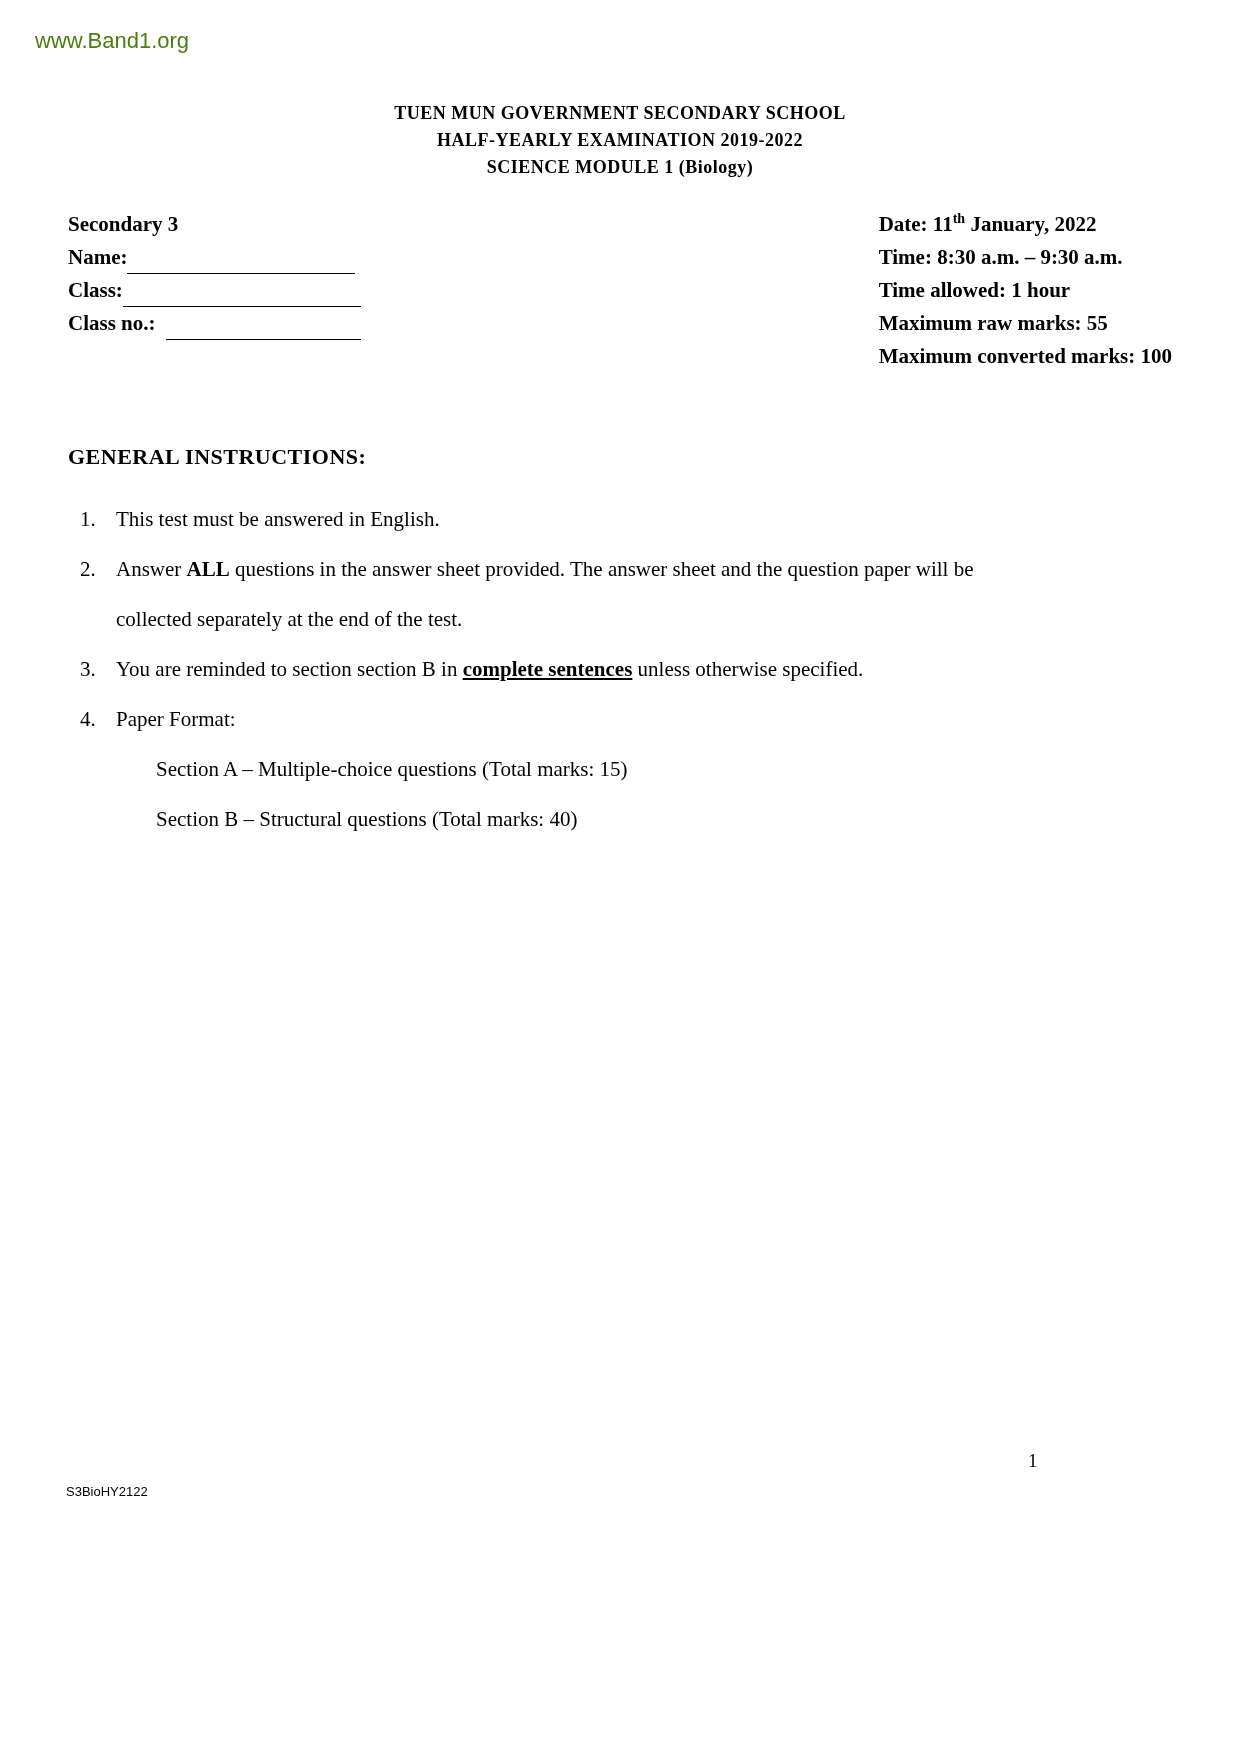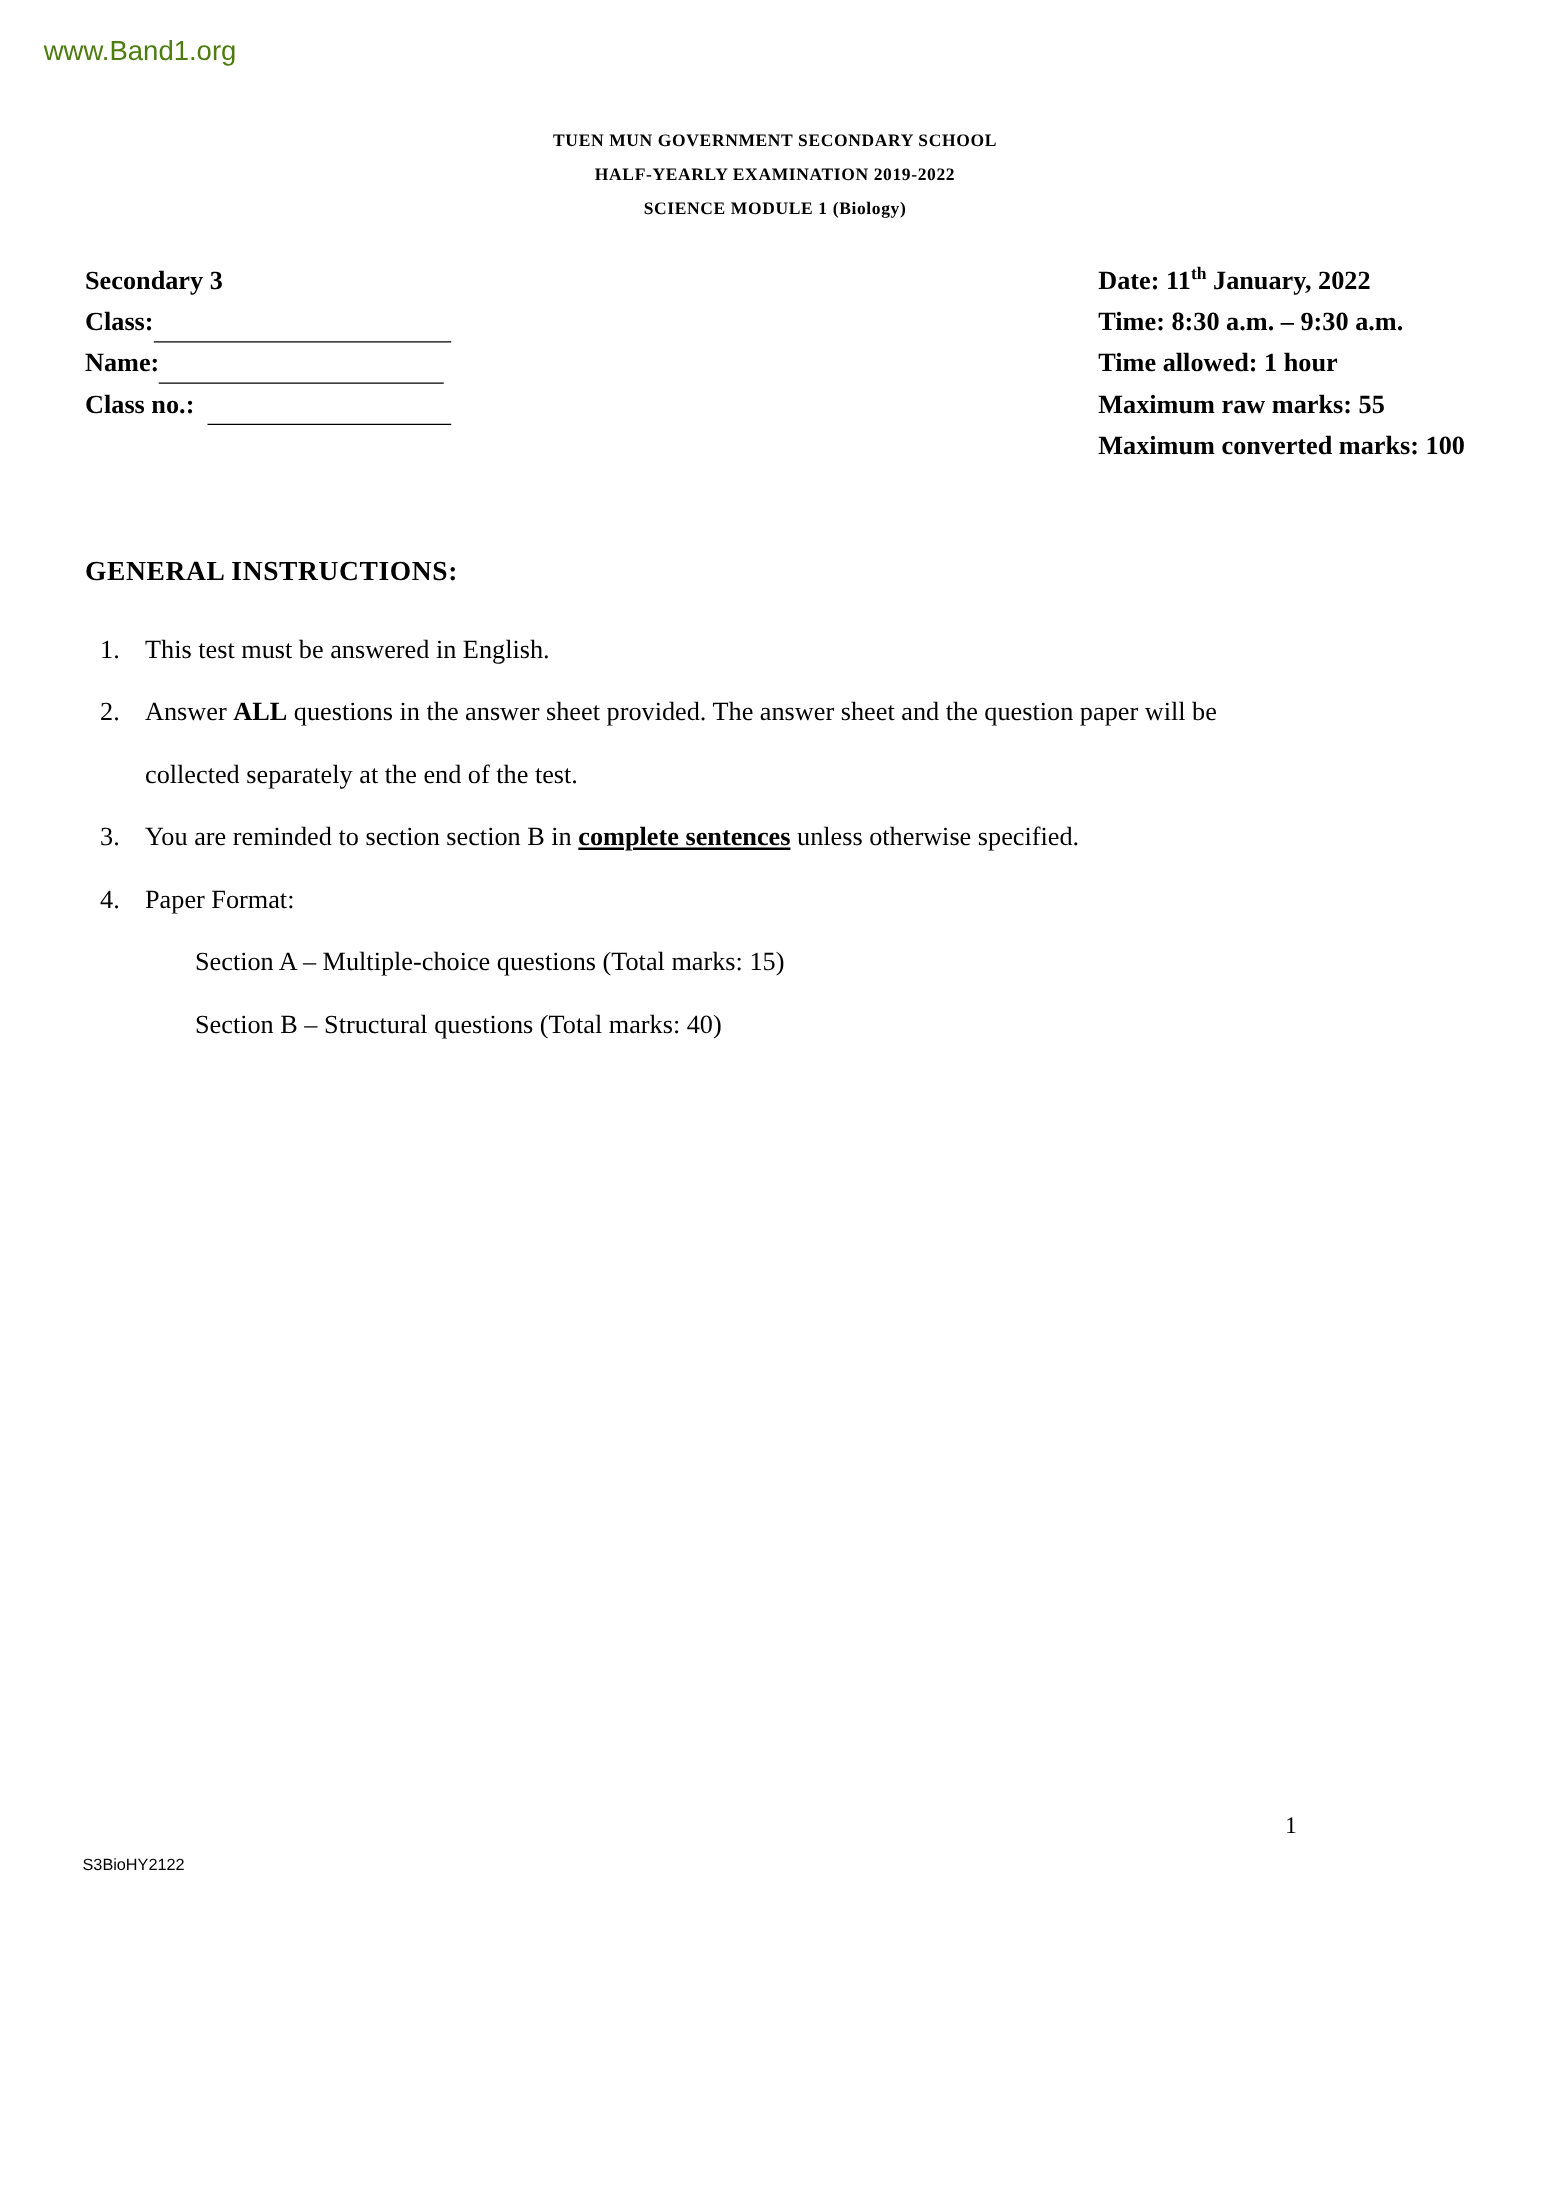--- a/index.html
+++ b/index.html
@@ -26,21 +26,21 @@
   }
   .header-block {
     position: absolute;
     left: 0;
     top: 100px;
     width: 100%;
     text-align: center;
   }
   .header-block .h-line {
     font-weight: bold;
-    font-size: 14px;
+    font-size: 18px;
     letter-spacing: 0.5px;
     line-height: 27px;
   }
   .info-block {
     position: absolute;
     top: 208px;
     left: 68px;
     right: 68px;
   }
   .info-cols {
@@ -139,28 +139,28 @@
     <div class="h-line">SCIENCE MODULE 1 (Biology)</div>
   </div>
 
   <div class="info-block">
     <div class="info-cols">
       <div class="info-left">
         <div class="info-row">
           <span>Secondary 3</span>
         </div>
         <div class="info-row">
+          <span>Name:</span>
+          <span class="fill-line line-name"></span>
+        </div>
+        <div class="info-row">
           <span>Class:</span>
           <span class="fill-line line-class"></span>
         </div>
         <div class="info-row">
-          <span>Name:</span>
-          <span class="fill-line line-name"></span>
-        </div>
-        <div class="info-row">
           <span>Class no.:</span>
           <span class="fill-line line-classno"></span>
         </div>
       </div>
       <div class="info-right">
         <div class="info-row">
           <span><span>Date: 11</span><sup>th</sup><span> January, 2022</span></span>
         </div>
         <div class="info-row">
           <span>Time: 8:30 a.m. – 9:30 a.m.</span>

